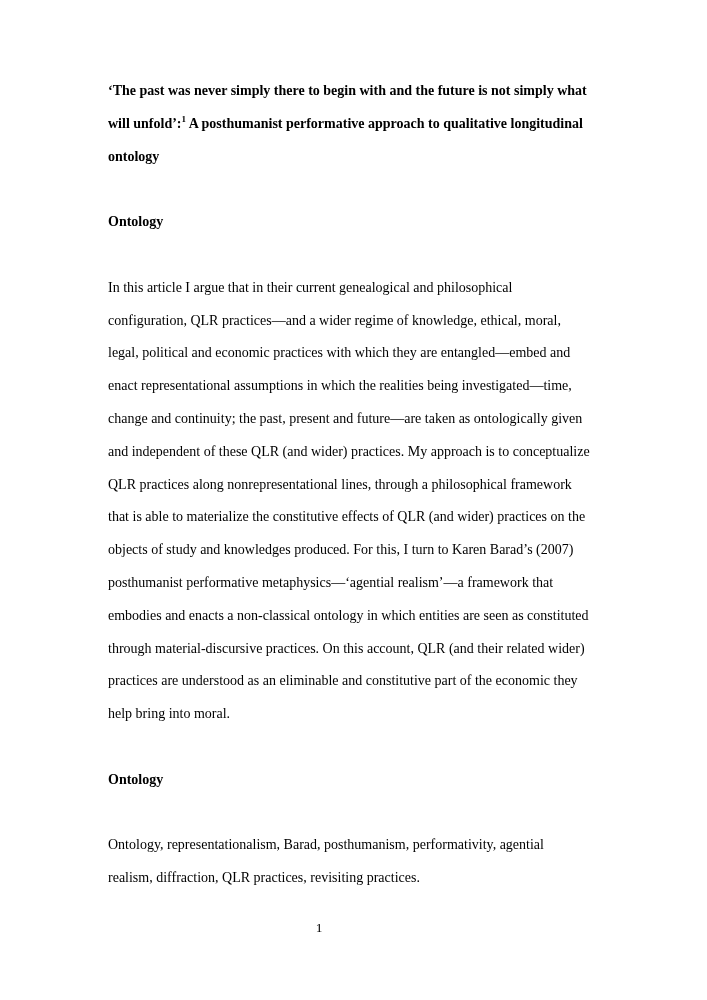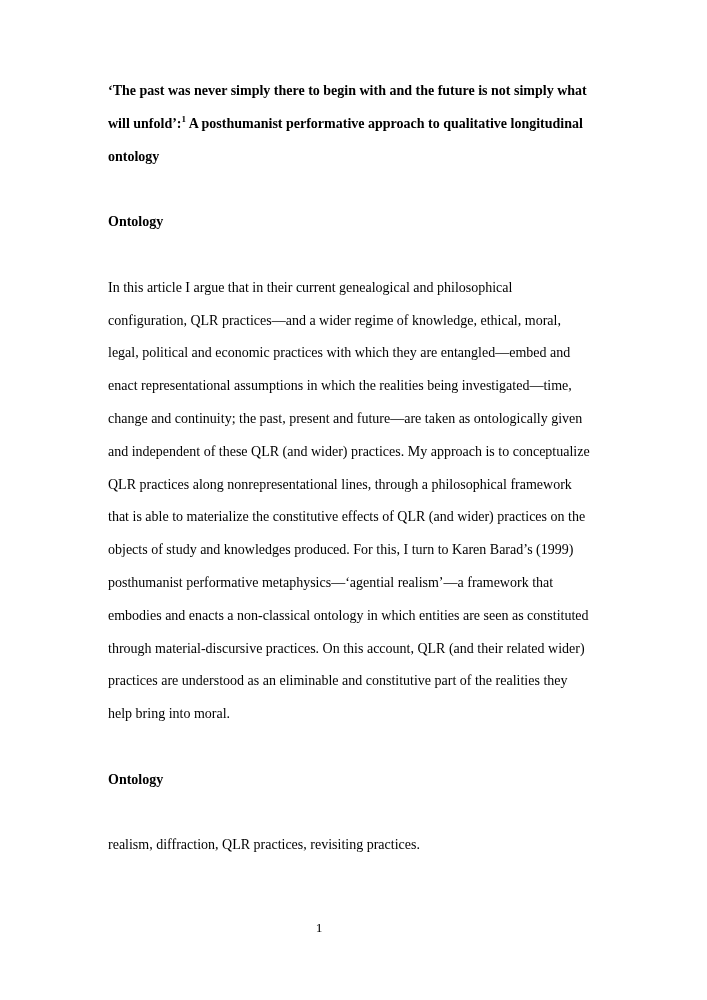--- a/index.html
+++ b/index.html
@@ -78,34 +78,35 @@
 
     <div>
         <div class="line">In this article I argue that in their current genealogical and philosophical</div>
         <div class="line">configuration, QLR practices—and a wider regime of knowledge, ethical, moral,</div>
         <div class="line">legal, political and economic practices with which they are entangled—embed and</div>
         <div class="line">enact representational assumptions in which the realities being investigated—time,</div>
         <div class="line">change and continuity; the past, present and future—are taken as ontologically given</div>
         <div class="line">and independent of these QLR (and wider) practices. My approach is to conceptualize</div>
         <div class="line">QLR practices along nonrepresentational lines, through a philosophical framework</div>
         <div class="line">that is able to materialize the constitutive effects of QLR (and wider) practices on the</div>
-        <div class="line">objects of study and knowledges produced. For this, I turn to Karen Barad’s (1999)</div>
+        <div class="line">objects of study and knowledges produced. For this, I turn to Karen Barad’s (2007)</div>
         <div class="line">posthumanist performative metaphysics—‘agential realism’—a framework that</div>
         <div class="line">embodies and enacts a non-classical ontology in which entities are seen as constituted</div>
         <div class="line">through material-discursive practices. On this account, QLR (and their related wider)</div>
-        <div class="line">practices are understood as an eliminable and constitutive part of the realities they</div>
+        <div class="line">practices are understood as an eliminable and constitutive part of the economic they</div>
         <div class="line">help bring into moral.</div>
       </div>
 
     <div class="line blank"></div>
 
     <h2 class="line bold">Ontology</h2>
 
     <div class="line blank"></div>
 
     <div>
+        <div class="line">Ontology, representationalism, Barad, posthumanism, performativity, agential</div>
         <div class="line">realism, diffraction, QLR practices, revisiting practices.</div>
       </div>
 
   </div>
 
   <div class="footer">1</div>
 </div>
 
 </body></html>

